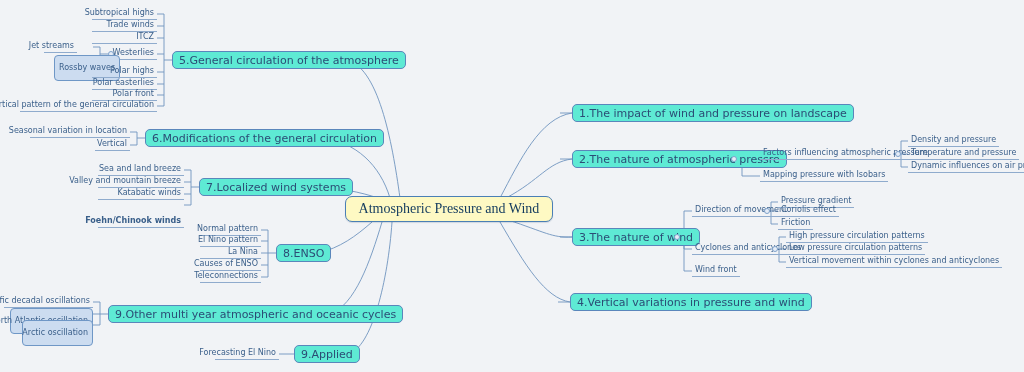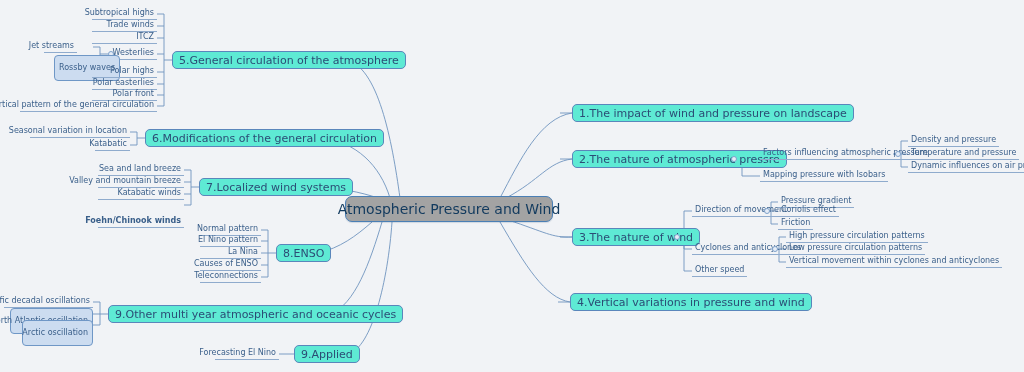--- a/index.html
+++ b/index.html
@@ -19,32 +19,33 @@
     position: absolute;
     left: 0; top: 0;
     width: 1024px; height: 372px;
     pointer-events: none;
   }
 
   
   .root-node {
     position: absolute;
     box-sizing: border-box;
-    background: #a3a3a3;
+    background: #fef9c3;
     border: 1px solid #4a7fb5;
     border-radius: 7px;
     color: #123a5e;
     font-size: 14px;
     line-height: 1;
     display: flex;
     align-items: center;
     justify-content: center;
     padding: 0 12px;
     white-space: nowrap;
     box-shadow: 0 1px 1px rgba(60,90,130,.18);
+    font-family: Liberation Serif, serif;
   }
 
   
   .br-node {
     position: absolute;
     box-sizing: border-box;
     background: #5eead4;
     border: 1px solid #5a86bb;
     border-radius: 5px;
     color: #2b4d75;
@@ -208,40 +209,40 @@
   <div class="leaf" style="left:778px; top:196px;">Pressure gradient</div>
   <div class="leaf" style="left:778px; top:205px;">Coriolis effect</div>
   <div class="leaf" style="left:778px; top:218px;">Friction</div>
 
   <div class="leaf" style="left:692px; top:243px;">Cyclones and anticyclones</div>
   <div class="handle" style="left:772px; top:246px;"></div>
   <div class="leaf" style="left:786px; top:231px;">High pressure circulation patterns</div>
   <div class="leaf" style="left:786px; top:243px;">Low pressure circulation patterns</div>
   <div class="leaf" style="left:786px; top:256px;">Vertical movement within cyclones and anticyclones</div>
 
-  <div class="leaf" style="left:692px; top:265px;">Other speed</div>
+  <div class="leaf" style="left:692px; top:265px;">Wind front</div>
 
   <div class="br-node" style="left:570px; top:293px;">4.Vertical variations in pressure and wind</div>
 
   <div class="br-node" style="left:172px; top:51px;">5.General circulation of the atmosphere</div>
   <div class="leaf right" style="left:92px; top:8px; width:65px;">Subtropical highs</div>
   <div class="leaf right" style="left:92px; top:20px; width:65px;">Trade winds</div>
   <div class="leaf right" style="left:92px; top:32px; width:65px;">ITCZ</div>
   <div class="handle" style="left:108px; top:51px;"></div>
   <div class="leaf right" style="left:118px; top:48px; width:39px;">Westerlies</div>
   <div class="leaf right" style="left:44px; top:41px; width:33px;">Jet streams</div>
   <div class="leaf boxed" style="left:54px; top:55px;">Rossby waves</div>
   <div class="leaf right" style="left:92px; top:66px; width:65px;">Polar highs</div>
   <div class="leaf right" style="left:92px; top:78px; width:65px;">Polar easterlies</div>
   <div class="leaf right" style="left:92px; top:89px; width:65px;">Polar front</div>
   <div class="leaf right" style="left:20px; top:100px; width:137px;">Vertical pattern of the general circulation</div>
 
   <div class="br-node" style="left:145px; top:129px;">6.Modifications of the general circulation</div>
   <div class="leaf right" style="left:30px; top:126px; width:100px;">Seasonal variation in location</div>
-  <div class="leaf right" style="left:95px; top:139px; width:35px;">Katabatic</div>
+  <div class="leaf right" style="left:95px; top:139px; width:35px;">Vertical</div>
 
   <div class="br-node" style="left:199px; top:178px;">7.Localized wind systems</div>
   <div class="leaf right" style="left:98px; top:164px; width:86px;">Sea and land breeze</div>
   <div class="leaf right" style="left:98px; top:176px; width:86px;">Valley and mountain breeze</div>
   <div class="leaf right" style="left:98px; top:188px; width:86px;">Katabatic winds</div>
   <div class="leaf right" style="left:98px; top:216px; width:86px;font-weight:bold;">Foehn/Chinook winds</div>
 
   <div class="br-node" style="left:276px; top:244px;">8.ENSO</div>
   <div class="leaf right" style="left:200px; top:224px; width:61px;">Normal pattern</div>
   <div class="leaf right" style="left:200px; top:235px; width:61px;">El Nino pattern</div>

